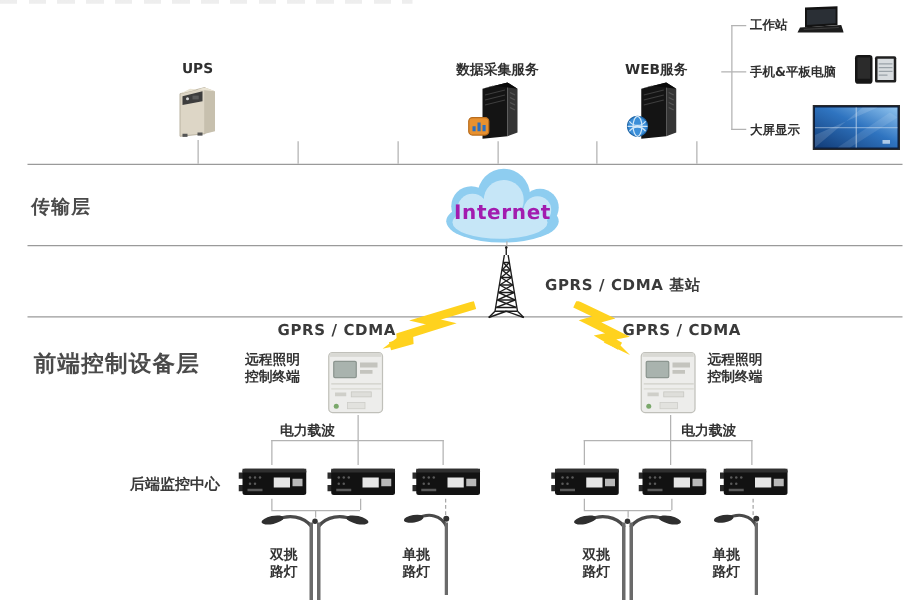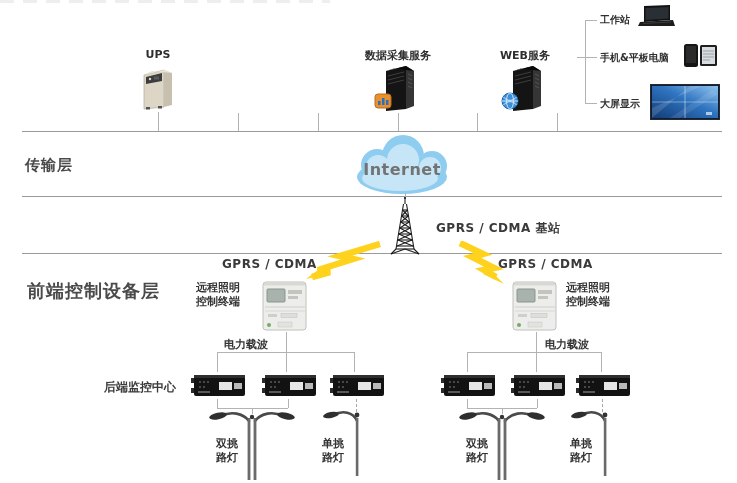--- a/index.html
+++ b/index.html
@@ -13,21 +13,21 @@
   .section-lbl{font-size:15px;color:#4a4a4a;letter-spacing:1px;}
   .dev{position:absolute;top:48px;width:90px;text-align:center;}
   .dev .dlabel{font-size:11px;color:#2f2f2f;font-weight:600;display:block;height:14px;}
   .iconwrap{position:relative;width:44px;margin:1px auto 0;}
   .badge{position:absolute;left:-2px;top:29px;}
   .client-lbl{font-size:10px;color:#2f2f2f;font-weight:600;position:absolute;}
   .two-line{white-space:pre-line;line-height:1.3;}
   .small-lbl{font-size:11px;color:#333;font-weight:600;position:absolute;}
   .gprs-lbl{font-size:12px;color:#3a3a3a;font-weight:700;letter-spacing:.5px;position:absolute;}
   .internet-txt{position:absolute;left:0;top:27px;width:100%;text-align:center;
-                font-size:16px;font-weight:bold;color:#737373;letter-spacing:.5px;}
+                font-size:16px;font-weight:bold;color:#a21caf;letter-spacing:.5px;}
   .artifact{position:absolute;left:0;top:0;width:330px;height:3px;opacity:.45;
             background:repeating-linear-gradient(90deg,#d9d9d9 0 14px,transparent 14px 23px);}
   svg{display:block;}
   .abs{position:absolute;}
 </style>
 </head>
 <body>
 
 <div id="canvas">
 

